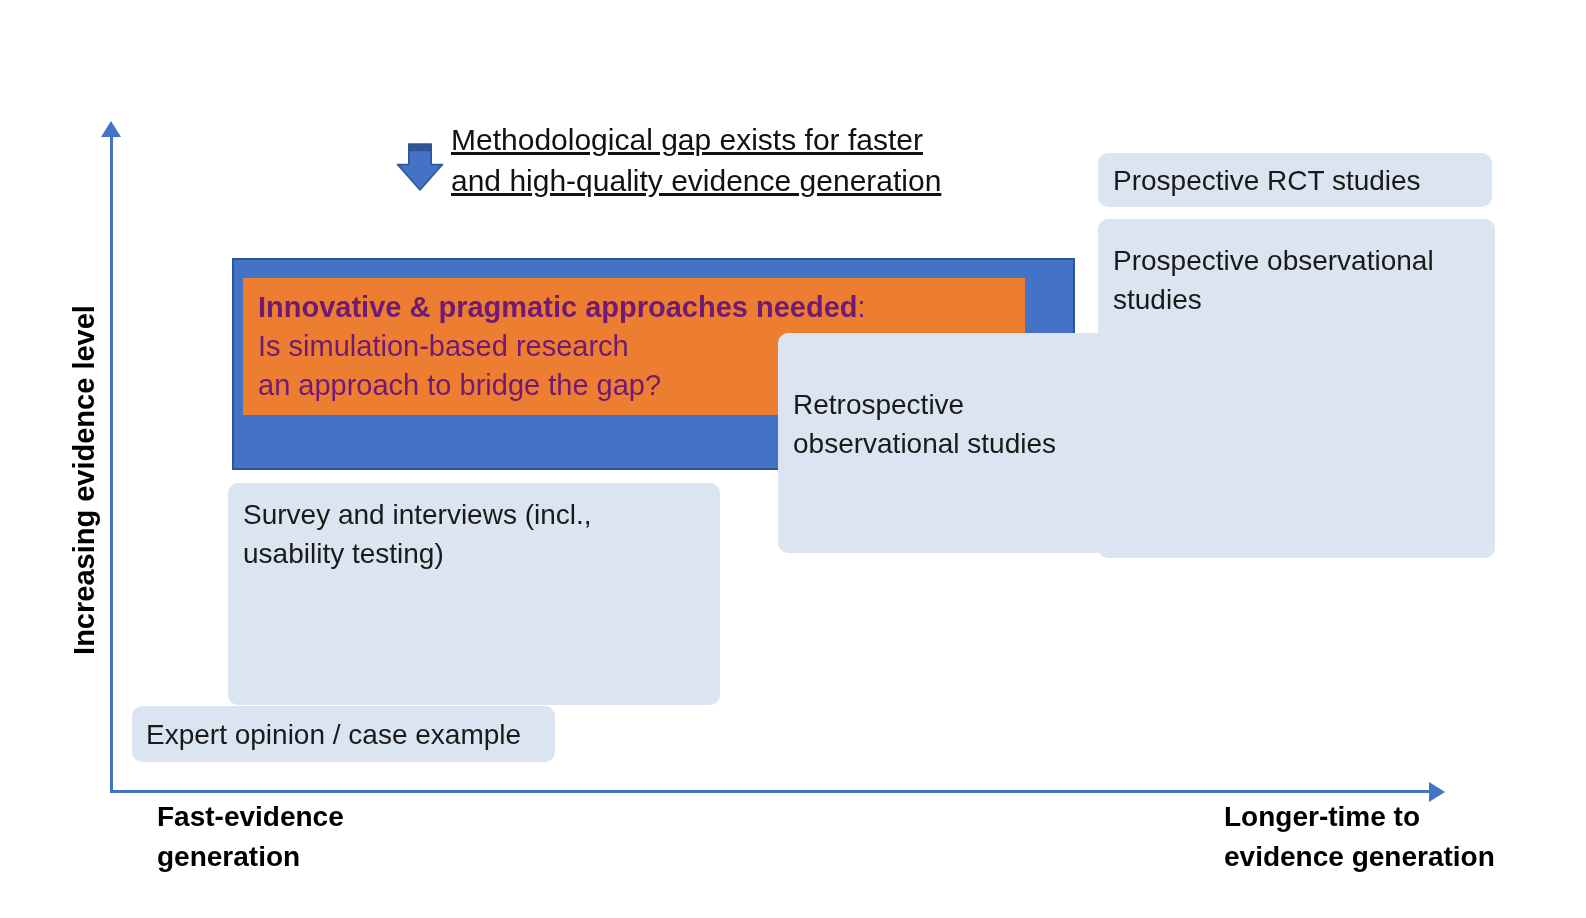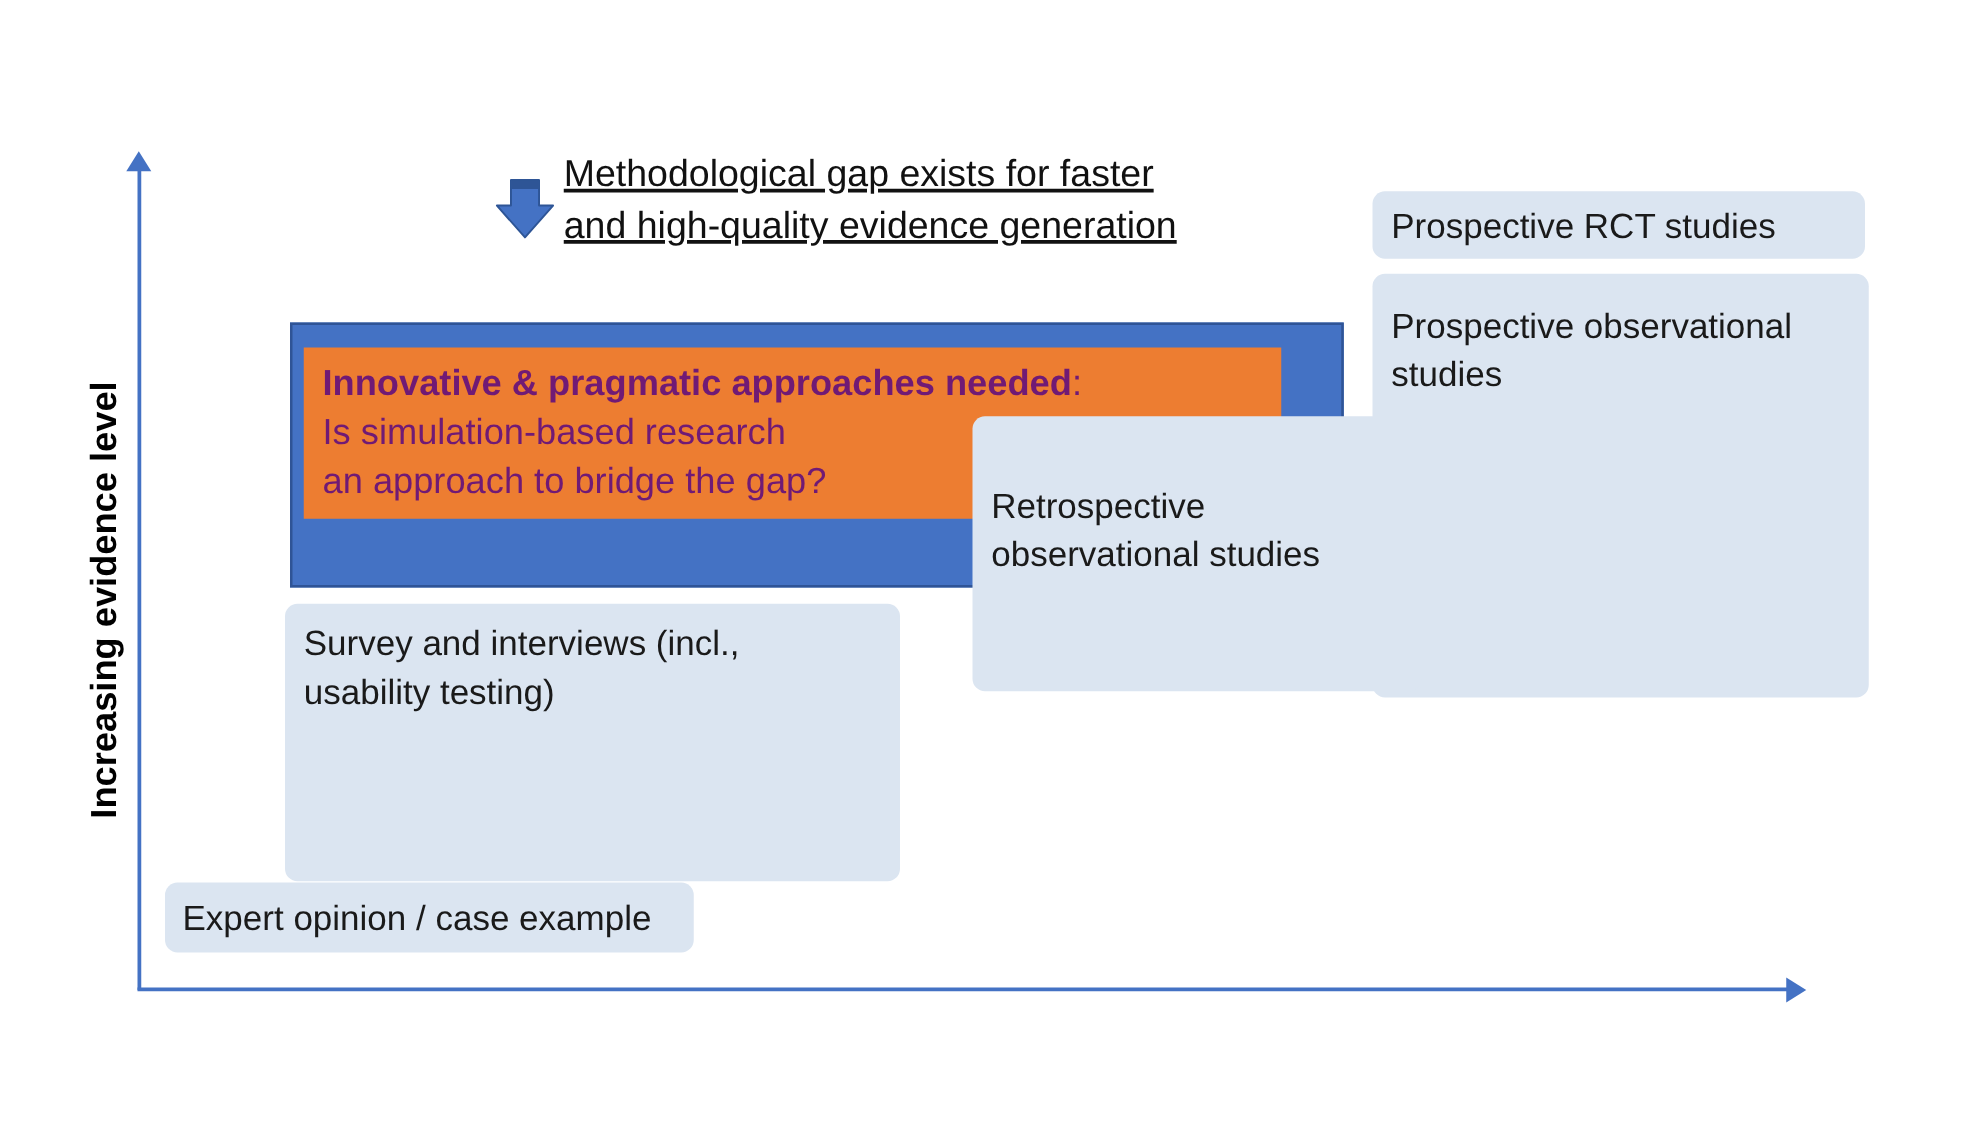--- a/index.html
+++ b/index.html
@@ -157,20 +157,24 @@
 <body>
 
 <div class="canvas">
 
   <div class="y-axis-line"></div>
   <div class="y-axis-head"></div>
   <div class="x-axis-line"></div>
   <div class="x-axis-head"></div>
 
   <div class="y-axis-label">Increasing evidence level</div>
+  <div class="x-axis-label left">Fast-evidence
+generation</div>
+  <div class="x-axis-label right">Longer-time to
+evidence generation</div>
 
   <svg class="note-arrow" viewBox="0 0 46 48" aria-hidden="true">
     <polygon points="12,2 34,2 34,22 45,22 23,47 1,22 12,22" fill="var(--blue)" stroke="var(--arrow-dark)" stroke-width="1.5" stroke-linejoin="round"></polygon>
     <rect x="12" y="2" width="22" height="7" fill="var(--arrow-dark)"></rect>
   </svg>
   <div class="note-text">Methodological gap exists for faster
 and high-quality evidence generation</div>
 
   <div class="highlight-blue"></div>
   <div class="highlight-orange">

